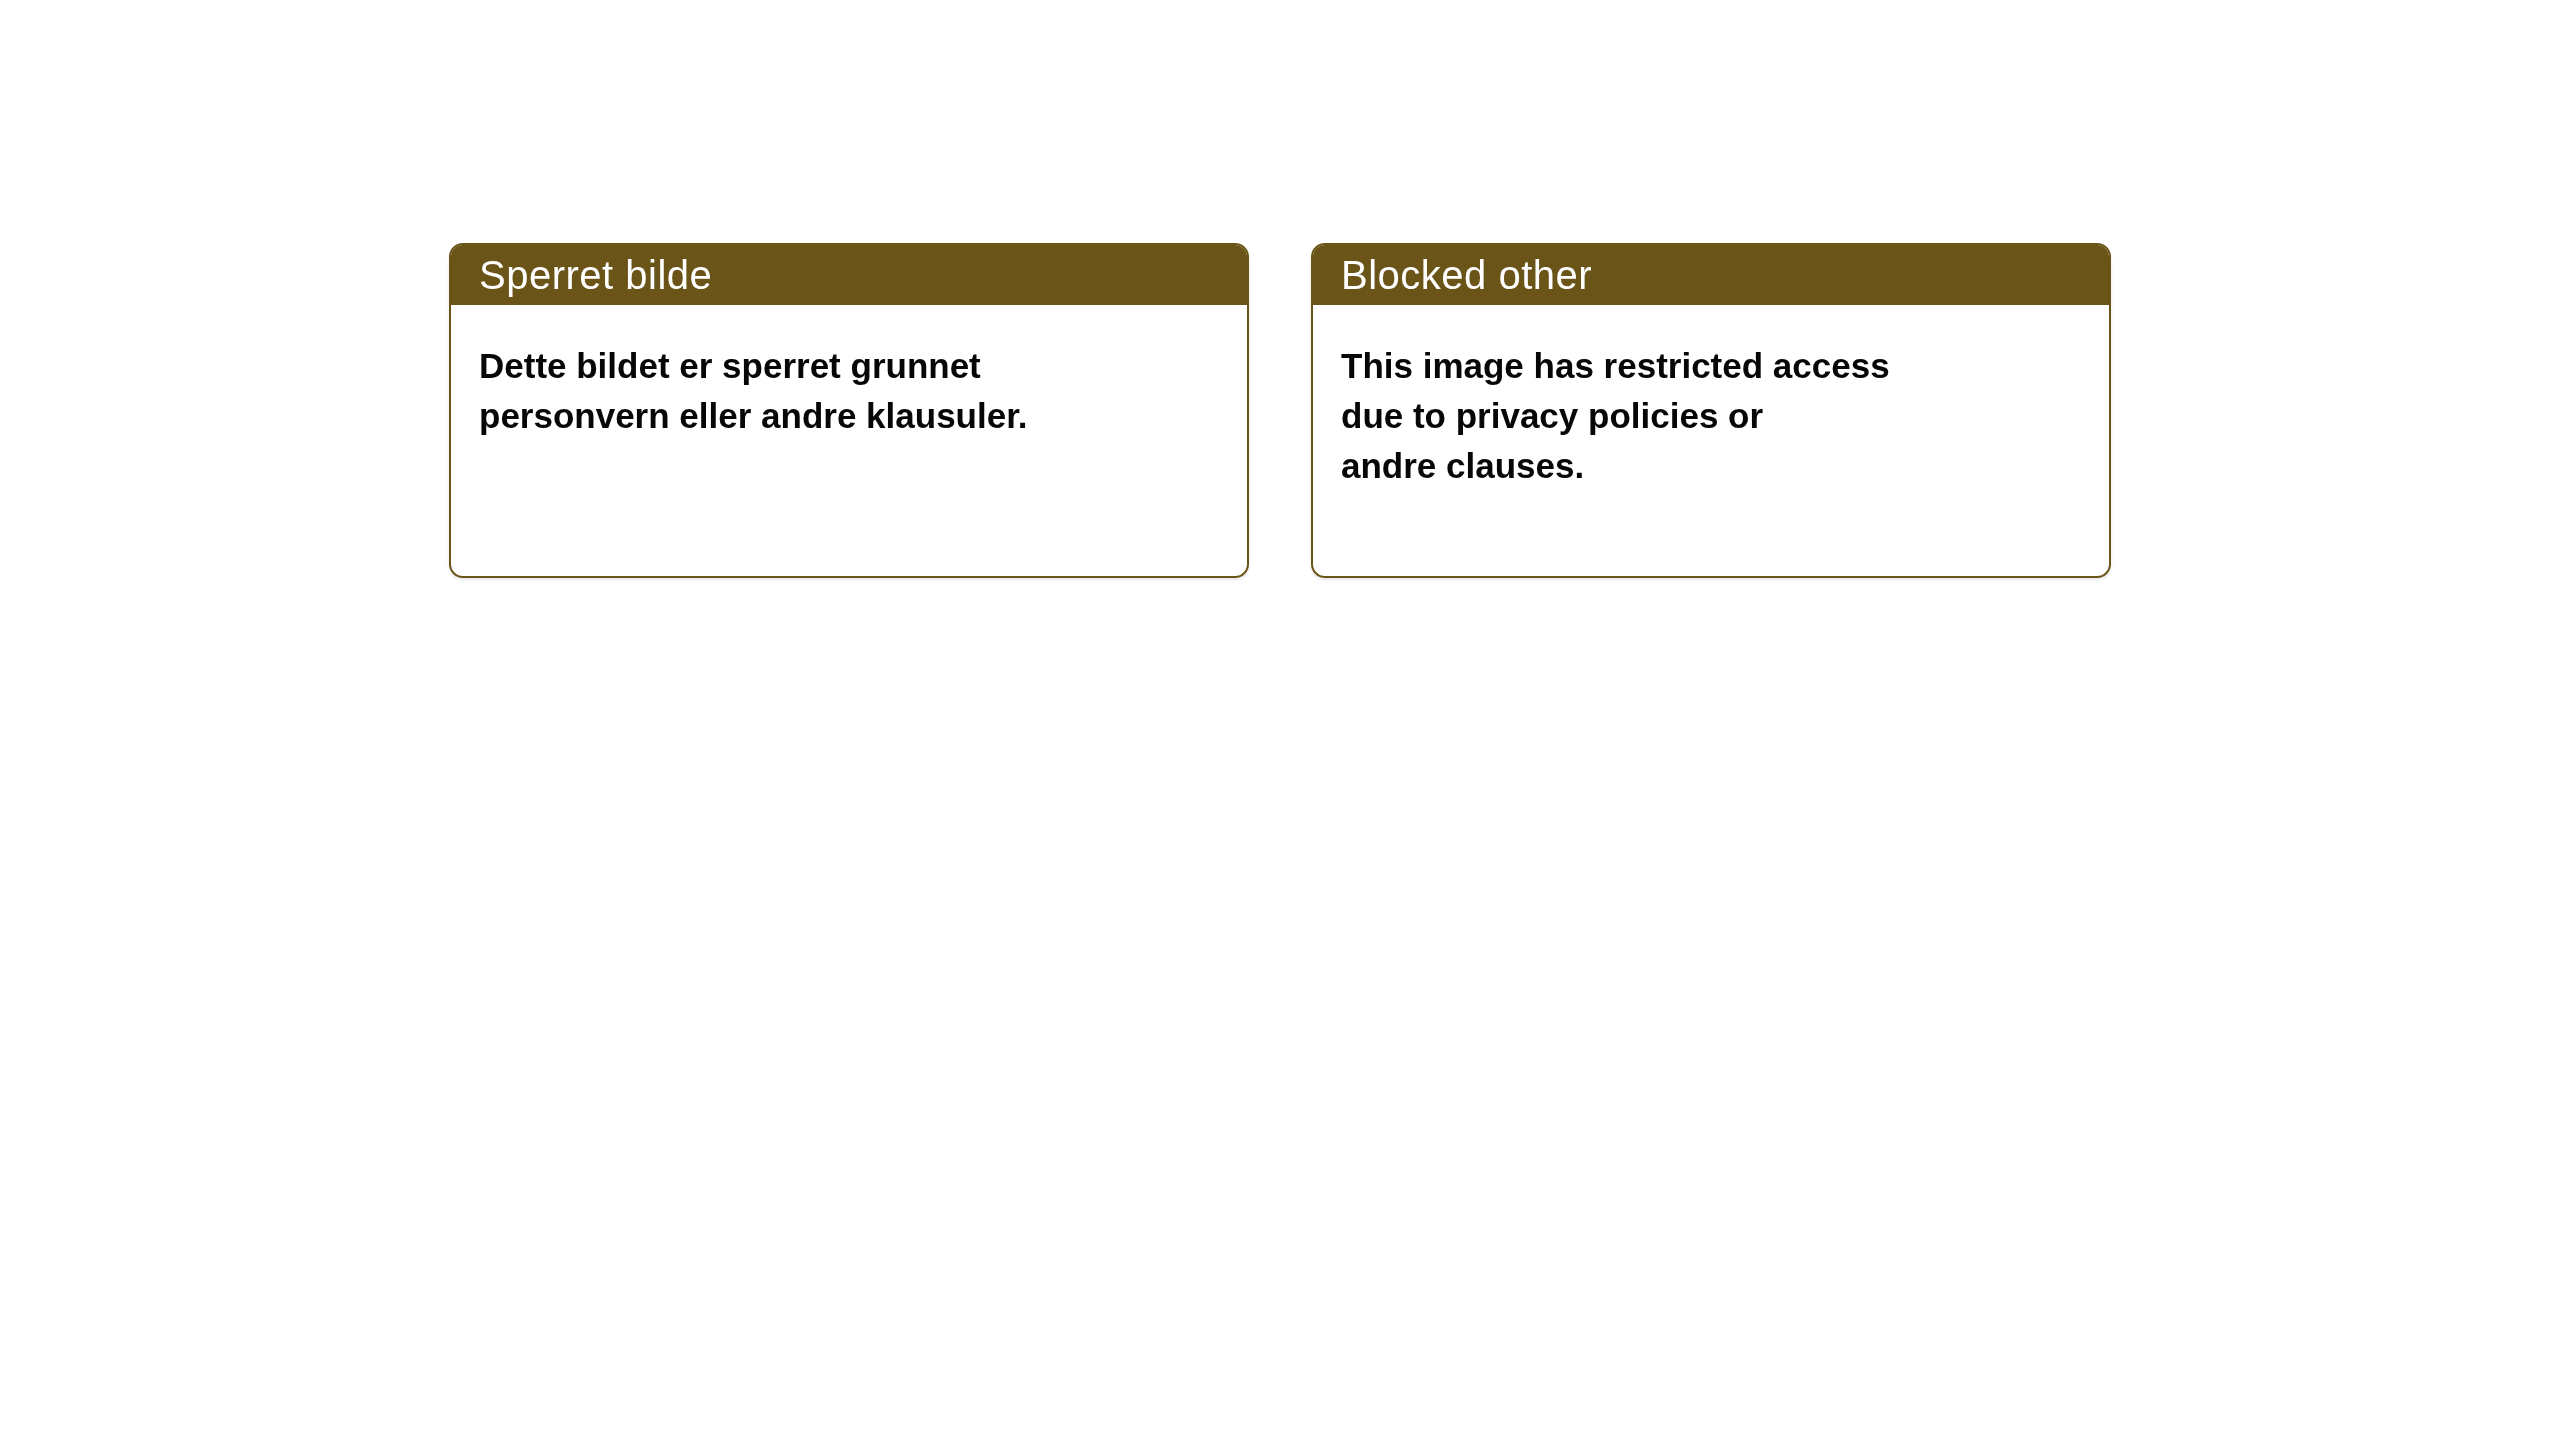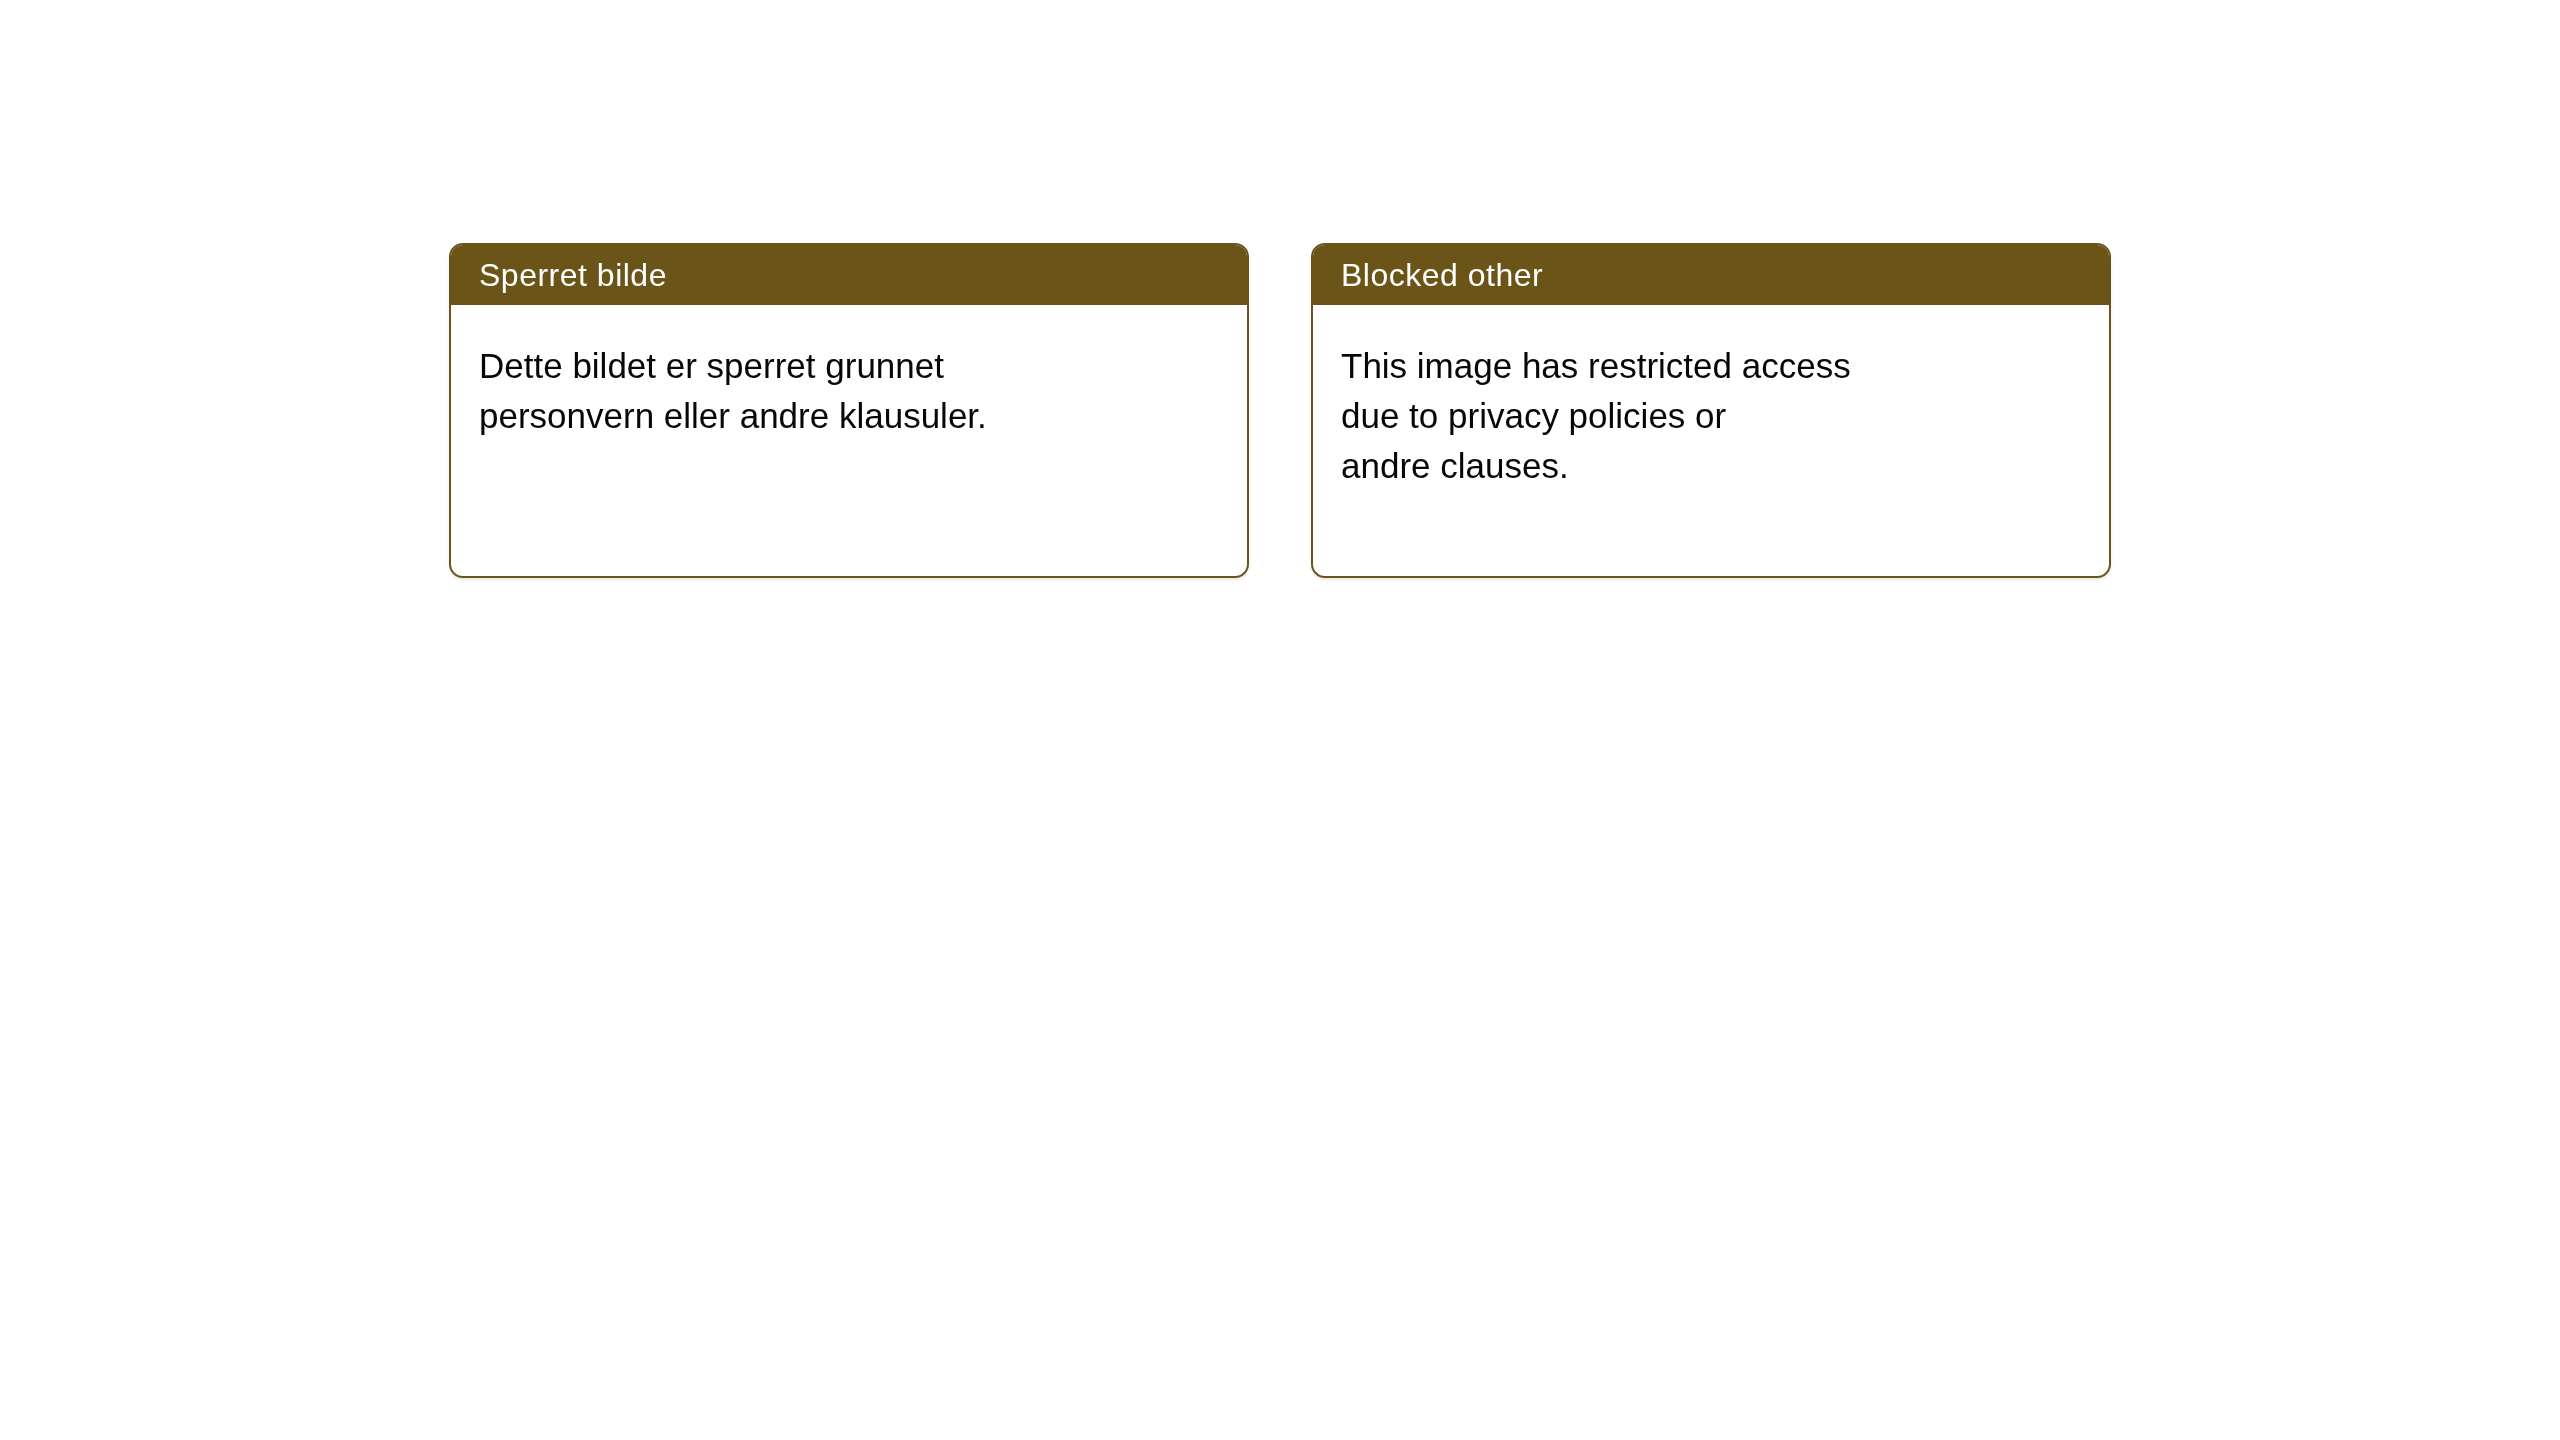--- a/index.html
+++ b/index.html
@@ -31,34 +31,34 @@
   .card__header {
     height: 60px;
     background: #6b5418;
     display: flex;
     align-items: center;
     padding: 0 28px;
     box-sizing: border-box;
   }
   .card__title {
     color: #ffffff;
-    font-size: 32px;
+    font-size: 40px;
     line-height: 60px;
     font-weight: 400;
     letter-spacing: 0.5px;
     white-space: nowrap;
   }
   .card__body {
     padding: 36px 28px 0 28px;
   }
   .card__text {
     color: #070707;
     font-size: 35px;
     line-height: 50px;
-    font-weight: 400;
+    font-weight: 700;
     white-space: pre-line;
   }
 </style>
 </head>
 <body>
 
 <div class="card card--left">
   <div class="card__header">
     <span class="card__title">Sperret bilde</span>
   </div>

